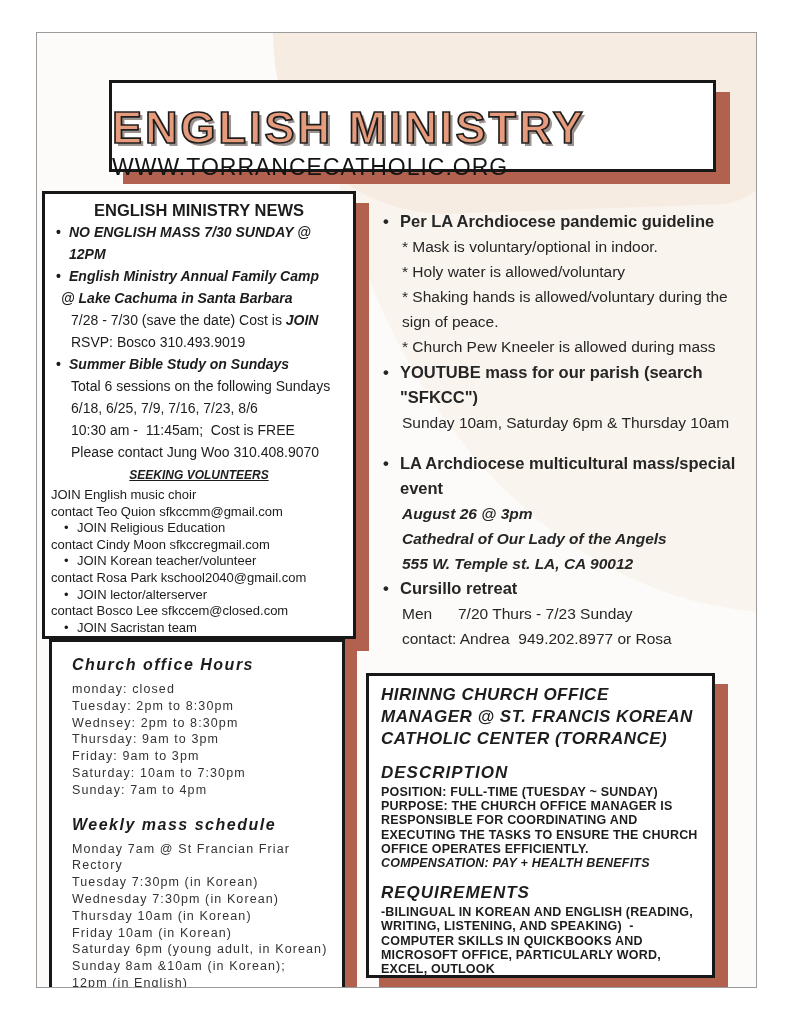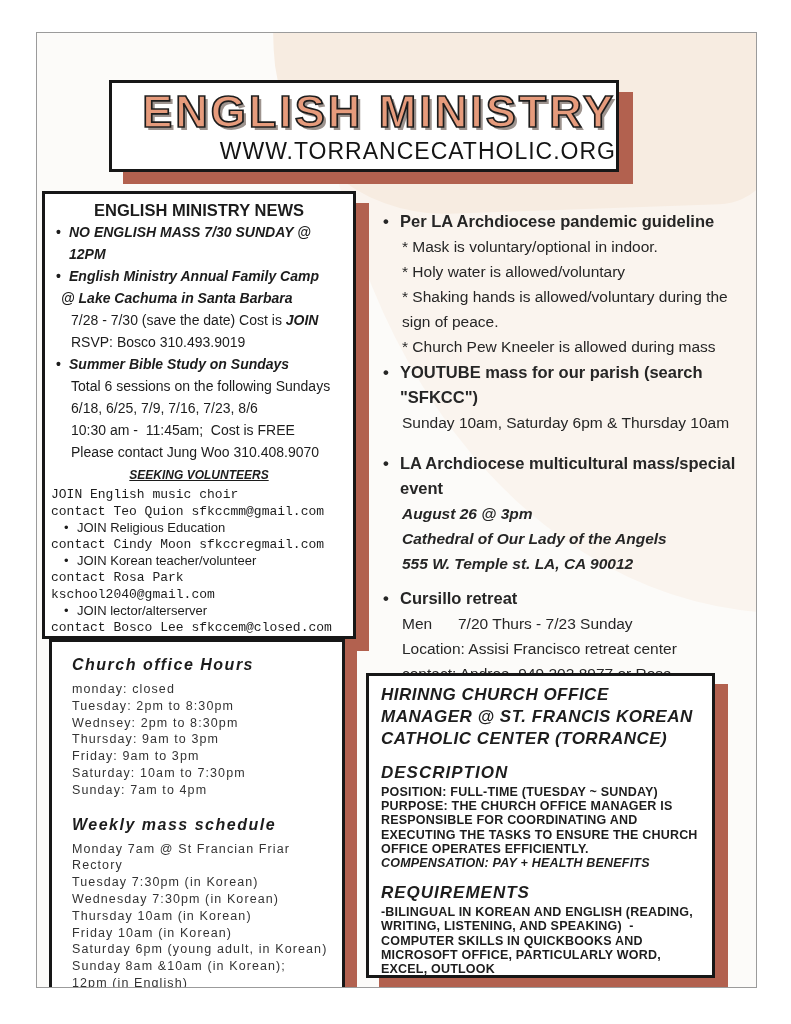--- a/index.html
+++ b/index.html
@@ -10,54 +10,54 @@
         background:#fcfbf9;border:1px solid #9b9b9b;box-sizing:border-box;overflow:hidden;}
 
   .blob-faint{position:absolute;top:-40px;right:-30px;width:470px;height:620px;
         background:#faf4ee;border-radius:0 0 0 100%;z-index:0;}
   .blob-cream{position:absolute;top:-22px;right:-20px;width:500px;height:200px;
         background:#f7ece1;border-radius:0 0 60px 170px;transform:rotate(-2deg);z-index:0;}
 
   .box{position:absolute;background:#ffffff;border:3px solid #171717;box-sizing:border-box;z-index:2;}
 
   
-  .header-box{left:72px;top:47px;width:510px;height:92px;box-shadow:14px 12px 0 0 #b2614f;
-              text-align:right;padding-top:4px;}
+  .header-box{left:72px;top:47px;width:607px;height:92px;box-shadow:14px 12px 0 0 #b2614f;
+              text-align:left;padding-top:20px;}
   .ministry-title{font-size:45px;font-weight:800;letter-spacing:3px;color:#e69b7c;
               -webkit-text-stroke:1.7px #1d1d1d;text-shadow:3px 3px 0 rgba(60,40,30,.5);
               line-height:50px;}
   .ministry-url{font-size:23px;letter-spacing:1px;color:#141414;line-height:28px;}
 
   
   .news-box{left:5px;top:158px;width:314px;height:448px;box-shadow:13px 12px 0 0 #b2614f;
             padding:6px 4px 4px 4px;}
   .news-title{text-align:center;font-weight:700;font-size:16.5px;line-height:21px;}
   .nline{font-size:14px;line-height:22px;white-space:pre-wrap;position:relative;}
   .nline.b1{font-weight:700;font-style:italic;padding-left:20px;}
   .nline.b1::before{content:"\2022";position:absolute;left:7px;font-style:normal;}
   .nline.b1sub{font-weight:700;font-style:italic;padding-left:12px;}
   .nline.ind2{padding-left:22px;}
   .nline b{font-style:italic;}
   .vol-title{text-align:center;font-weight:700;font-style:italic;font-size:12px;
              text-decoration:underline;line-height:22px;margin:1px 0;}
   .vline{font-size:13px;line-height:16.6px;white-space:pre-wrap;position:relative;}
-  .vline.plain{padding-left:2px;font-family:Liberation Mono, monospace;}
+  .vline.plain{padding-left:2px;}
   .vline.b2{padding-left:28px;}
   .vline.b2::before{content:"\2022";position:absolute;left:15px;}
 
   
   .right-col{position:absolute;left:342px;top:176px;width:372px;z-index:1;color:#262626;}
   .ann-h{font-weight:700;font-size:16.5px;line-height:25px;
          padding-left:21px;position:relative;white-space:pre-wrap;}
   .ann-h::before{content:"\2022";position:absolute;left:4px;font-style:normal;}
   .ann-b{font-size:15.5px;line-height:25px;padding-left:23px;white-space:pre-wrap;}
   .ann-b.bold{font-weight:700;font-style:italic;}
   .ann:nth-child(1){margin-bottom:1px;}
   .ann:nth-child(2){margin-bottom:16px;}
-  .ann:nth-child(3){margin-bottom:10px;}
+  .ann:nth-child(3){}
 
   
   .office-box{left:12px;top:606px;width:296px;height:375px;box-shadow:12px 11px 0 0 #b2614f;
               padding:13px 8px 6px 20px;color:#333;}
   .office-title{font-weight:700;font-style:italic;font-size:16px;letter-spacing:1.5px;
                 line-height:20px;margin-bottom:6px;color:#1c1c1c;}
   .oline{font-size:12.5px;letter-spacing:1.1px;line-height:16.8px;white-space:pre-wrap;}
   .mass-gap{height:16px;}
 
   
@@ -124,21 +124,20 @@
       </div>
       <div class="ann">
         <div class="ann-h">LA Archdiocese multicultural mass/special event</div>
         <div class="ann-b bold">August 26 @ 3pm</div>
         <div class="ann-b bold">Cathedral of Our Lady of the Angels</div>
         <div class="ann-b bold">555 W. Temple st. LA, CA 90012</div>
       </div>
       <div class="ann">
         <div class="ann-h">Cursillo retreat</div>
         <div class="ann-b">Men      7/20 Thurs - 7/23 Sunday</div>
-        <div class="ann-b">Location: Assisi Francisco retreat center</div>
         <div class="ann-b">contact: Andrea  949.202.8977 or Rosa</div>
       </div>
     </div>
 
   <div class="box office-box">
     <div class="office-title">Church office Hours</div>
     <div id="office-hours">
         <div class="oline">monday: closed</div>
         <div class="oline">Tuesday: 2pm to 8:30pm</div>
         <div class="oline">Wednsey: 2pm to 8:30pm</div>

